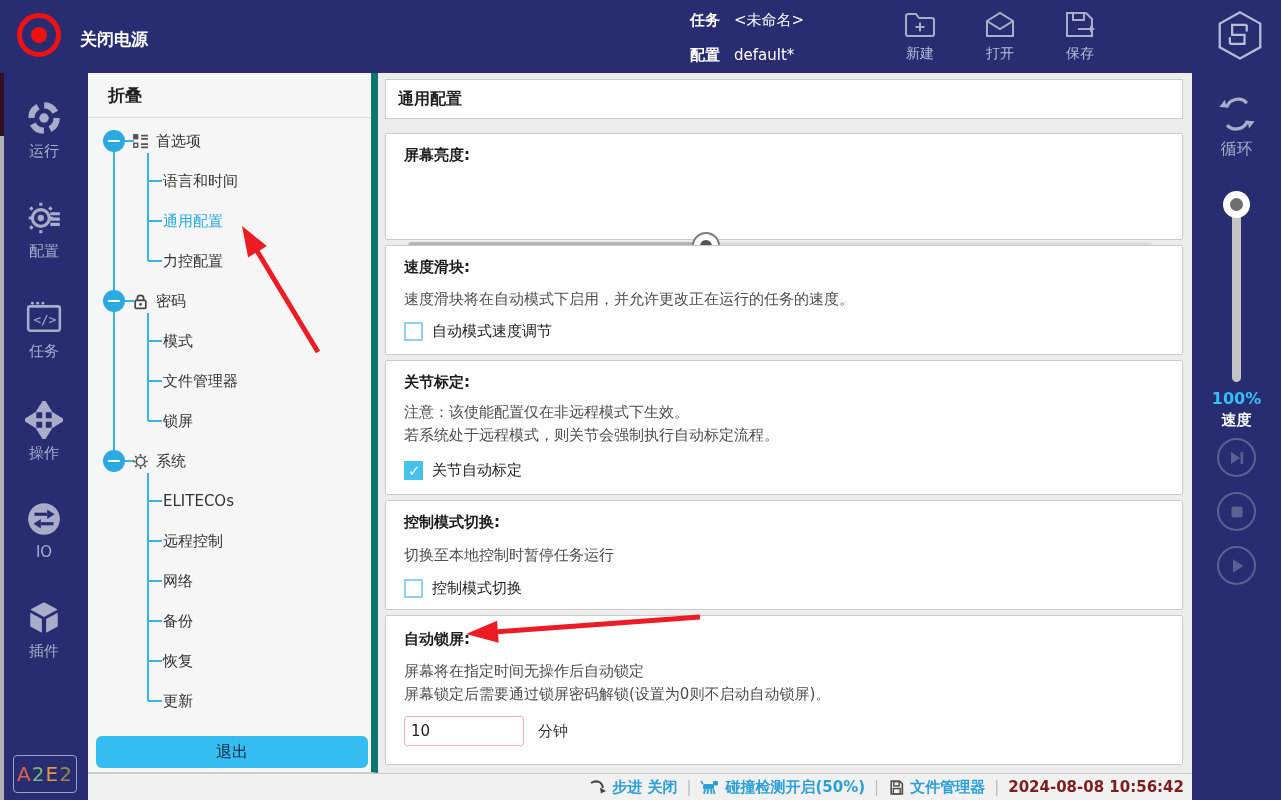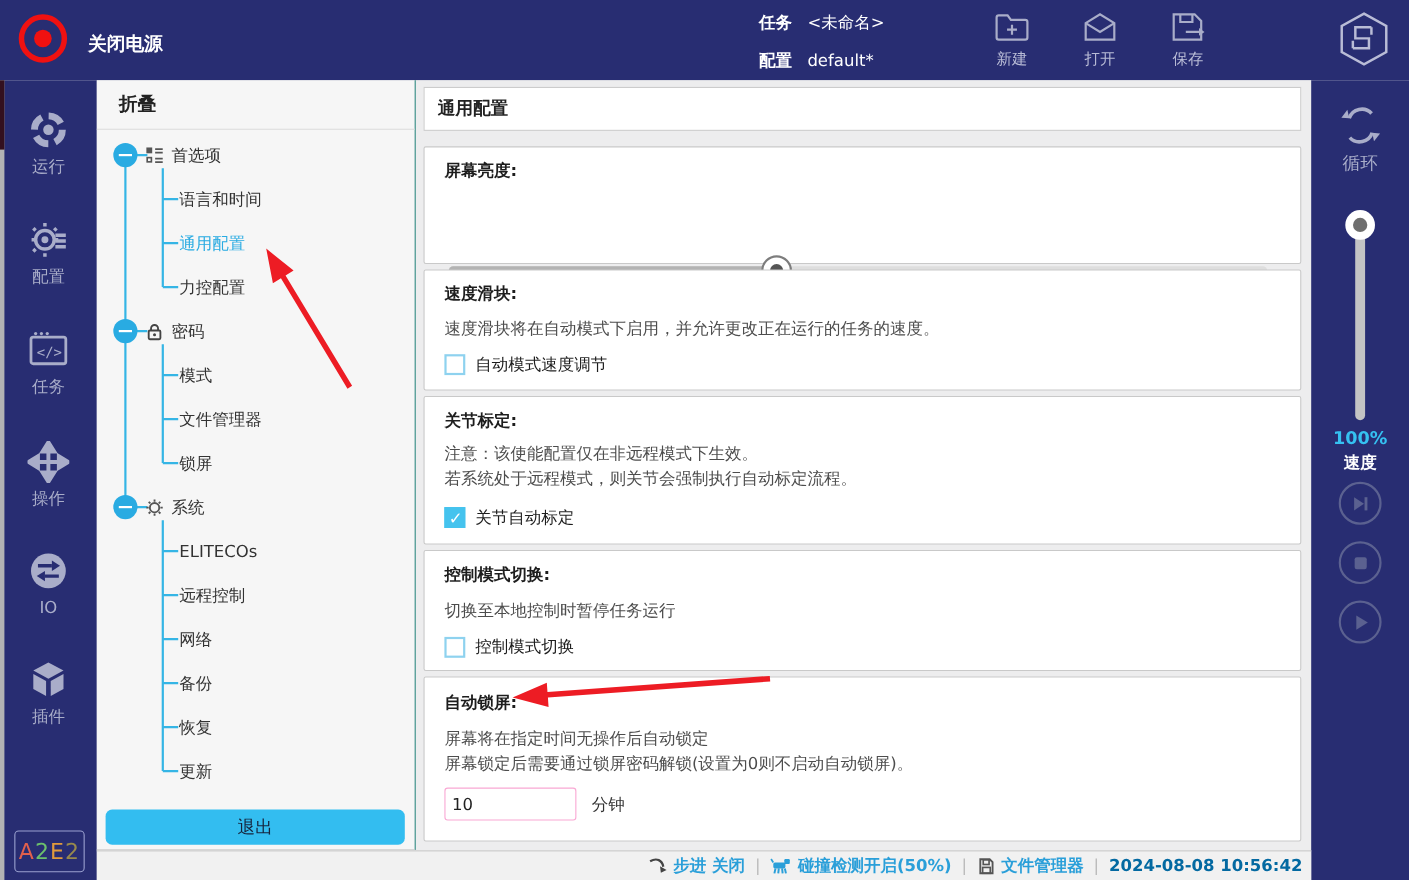--- a/index.html
+++ b/index.html
@@ -30,21 +30,21 @@
   #scroll-track{position:absolute;left:0;top:73px;width:4px;height:727px;background:#b3b3b3;}
   #scroll-thumb{position:absolute;left:0;top:73px;width:4px;height:63px;background:#33101f;}
   #model-badge{position:absolute;left:13px;top:682px;width:62px;height:36px;border:1px solid #9aa0cf;
                border-radius:4px;display:flex;align-items:center;justify-content:center;
                font-size:20px;letter-spacing:1px;}
   #model-badge .c0{color:#e2604c}#model-badge .c1{color:#6cbf6c}
   #model-badge .c2{color:#e09a3c}#model-badge .c3{color:#97894d}
 
   
   #treepanel{position:absolute;left:88px;top:73px;width:290px;height:700px;background:#f6f6f6;
-             border-right:1px solid #0f766e;border-bottom:1px solid #cfcfcf;box-sizing:border-box;}
+             border-right:7px solid #0f766e;border-bottom:1px solid #cfcfcf;box-sizing:border-box;}
   #tree-header{position:absolute;left:0;top:0;width:100%;height:45px;border-bottom:1px solid #ddd;
                font-size:17px;font-weight:bold;color:#222;line-height:45px;padding-left:20px;box-sizing:border-box;}
   .t-row{position:absolute;height:24px;display:flex;align-items:center;cursor:pointer;font-size:15px;color:#333;}
   .t-parent{left:15px;gap:7px;}
   .t-child{left:75px;}
   .t-sel{color:#29abe2;}
   .t-circle{width:22px;height:22px;border-radius:50%;background:#29abe2;position:relative;flex:0 0 22px;}
   .t-circle::after{content:"";position:absolute;left:5px;top:10px;width:12px;height:2px;background:#fff;}
   #exit-btn{position:absolute;left:8px;top:663px;width:272px;height:32px;background:#33bdf0;border:none;
             border-radius:6px;font-size:16px;color:#16233b;font-family:inherit;cursor:pointer;}
@@ -95,21 +95,21 @@
   #speed-lbl{position:absolute;left:0;top:338px;width:89px;text-align:center;color:#fff;font-size:15px;font-weight:bold;}
   .pb-btn{position:absolute;left:25px;width:39px;height:39px;border-radius:50%;border:2px solid #5b6190;
           box-sizing:border-box;cursor:pointer;display:flex;align-items:center;justify-content:center;}
 
   
   #statusbar{position:absolute;left:88px;top:773px;width:1104px;height:27px;background:#f1f1f1;
              border-top:1px solid #c9c9c9;box-sizing:border-box;display:flex;align-items:center;
              justify-content:flex-end;gap:9px;padding-right:8px;font-size:15px;font-weight:bold;}
   .st-cyan{color:#2a9fd9;}
   .st-sep{color:#bbb;font-weight:normal;}
-  .st-time{color:#0369a1;}
+  .st-time{color:#7f1d1d;}
   .st-item{display:flex;align-items:center;gap:5px;cursor:pointer;}
 
   #arrows{position:absolute;left:0;top:0;width:1281px;height:800px;pointer-events:none;z-index:50;}
 </style>
 </head>
 <body>
 
 <div id="app">
 
   <div id="topbar">

